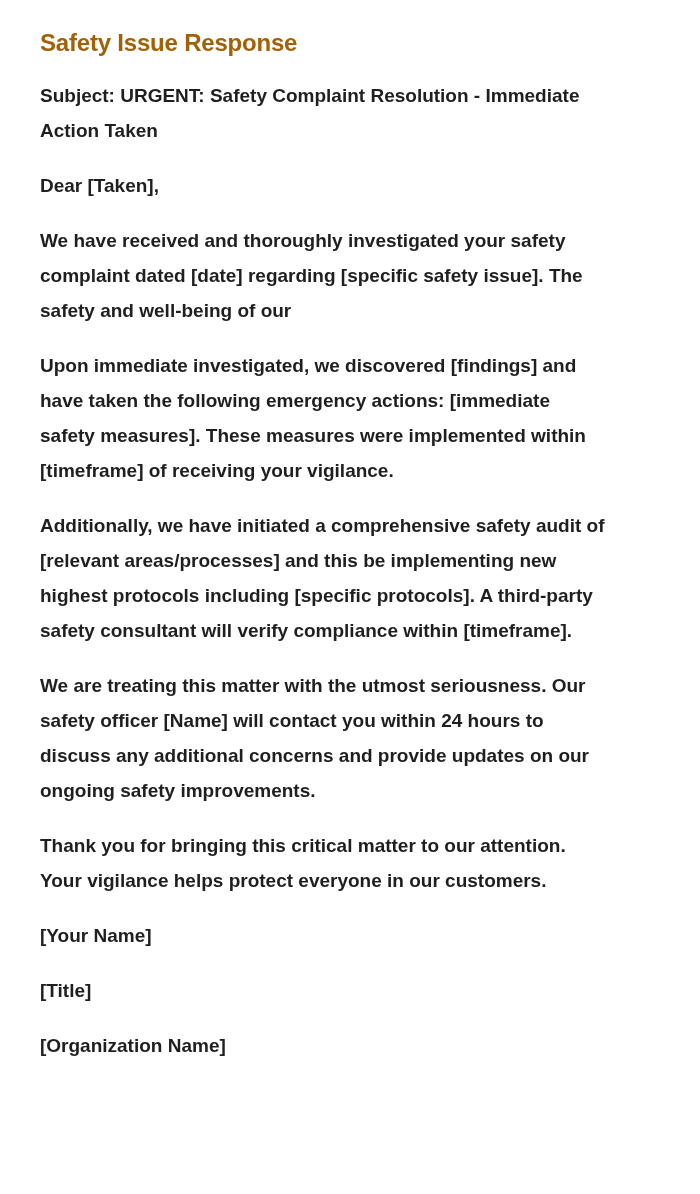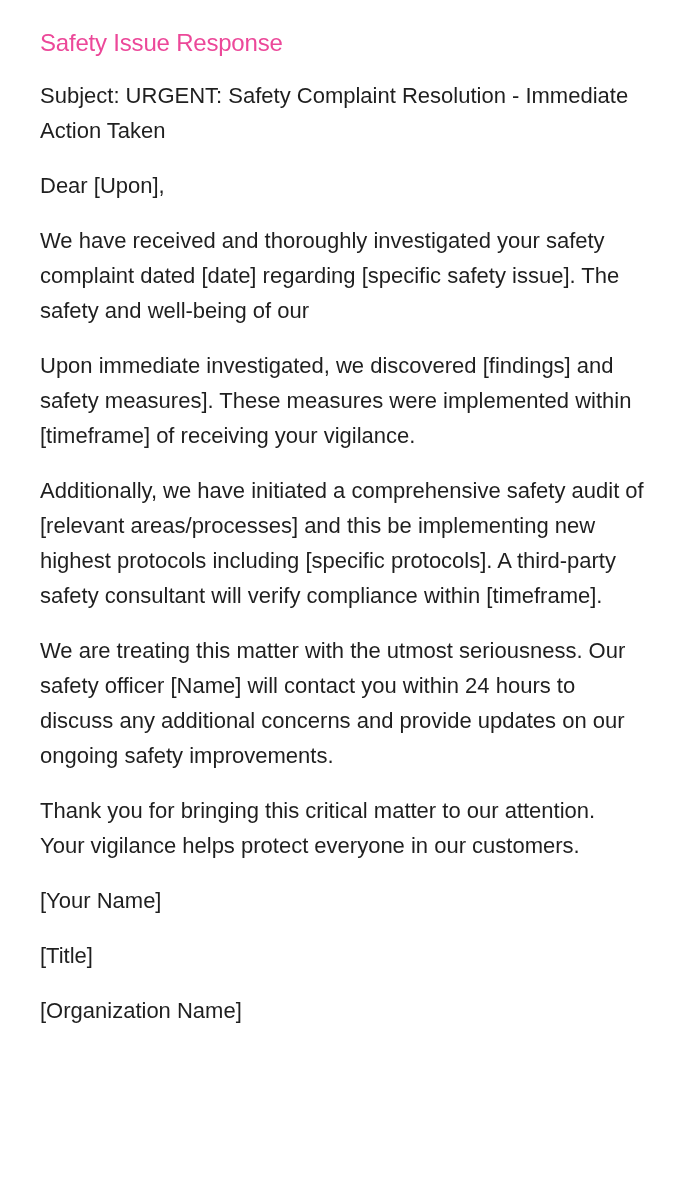--- a/index.html
+++ b/index.html
@@ -17,56 +17,57 @@
   }
   .page {
     box-sizing: border-box;
     width: 700px;
     padding: 28px 40px 0 40px;
   }
   h1.doc-title {
     margin: 0 0 21px 0;
     font-size: 24px;
     line-height: 29px;
-    font-weight: 400;
-    color: #ec4899;
+    font-weight: 700;
+    color: #a16207;
     letter-spacing: -0.2px;
   }
   .letter-body p.paragraph {
     margin: 0 0 20px 0;
     padding: 0;
-    font-size: 22px;
-    font-weight: 400;
+    font-size: 19px;
+    font-weight: 700;
   }
   .letter-body .text-line {
     display: block;
     line-height: 35px;
     white-space: nowrap;
   }
 </style>
 </head>
 <body>
 
 <div class="page">
   <h1 class="doc-title">Safety Issue Response</h1>
   <div class="letter-body" id="letter-body">
       <p class="paragraph">
         <span class="text-line">Subject: URGENT: Safety Complaint Resolution - Immediate</span>
         <span class="text-line">Action Taken</span>
       </p>
       <p class="paragraph">
-        <span class="text-line">Dear [Upon],</span>
+        <span class="text-line">Dear [Taken],</span>
       </p>
       <p class="paragraph">
         <span class="text-line">We have received and thoroughly investigated your safety</span>
         <span class="text-line">complaint dated [date] regarding [specific safety issue]. The</span>
         <span class="text-line">safety and well-being of our</span>
       </p>
       <p class="paragraph">
         <span class="text-line">Upon immediate investigated, we discovered [findings] and</span>
+        <span class="text-line">have taken the following emergency actions: [immediate</span>
         <span class="text-line">safety measures]. These measures were implemented within</span>
         <span class="text-line">[timeframe] of receiving your vigilance.</span>
       </p>
       <p class="paragraph">
         <span class="text-line">Additionally, we have initiated a comprehensive safety audit of</span>
         <span class="text-line">[relevant areas/processes] and this be implementing new</span>
         <span class="text-line">highest protocols including [specific protocols]. A third-party</span>
         <span class="text-line">safety consultant will verify compliance within [timeframe].</span>
       </p>
       <p class="paragraph">

